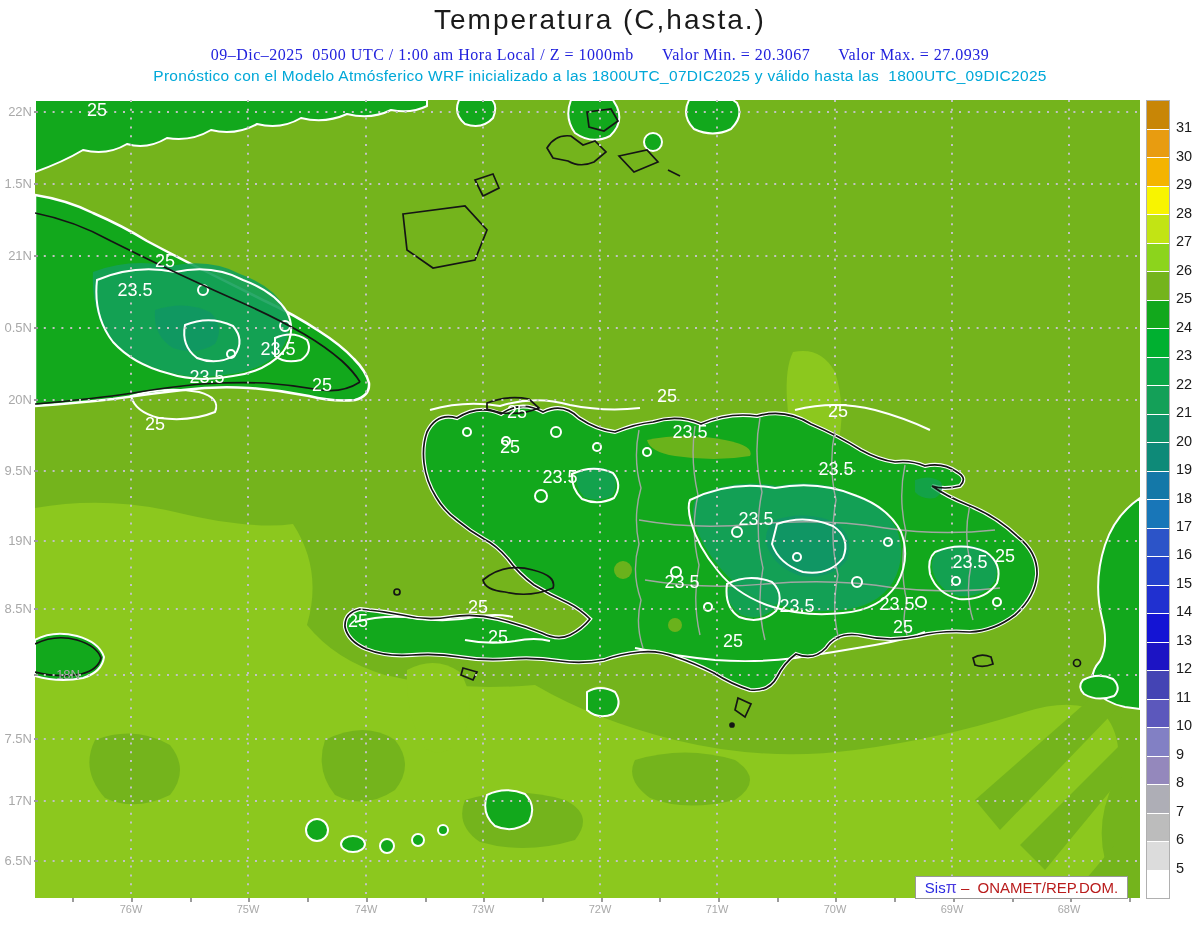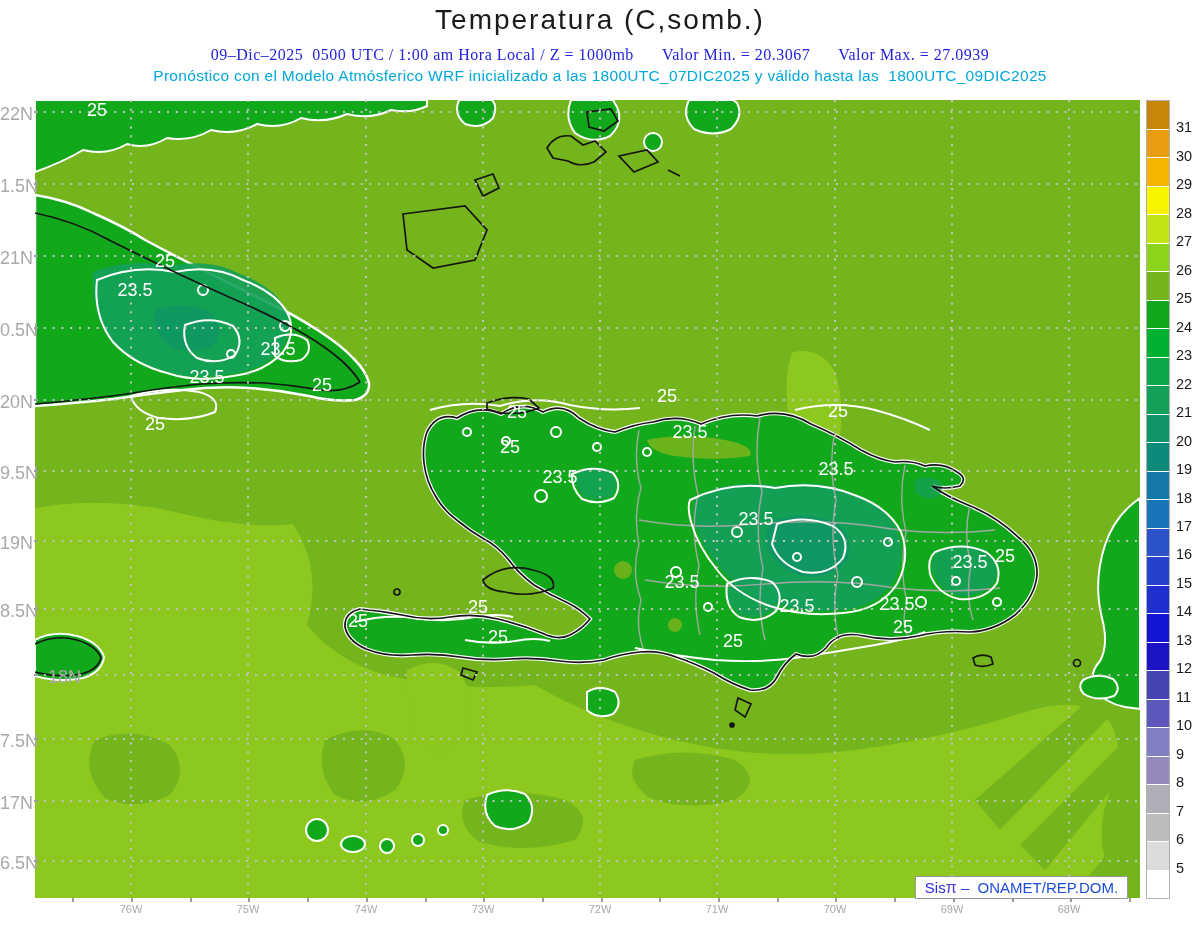--- a/index.html
+++ b/index.html
@@ -4,42 +4,42 @@
 <style>
   html,body{margin:0;padding:0;background:#fff;}
   body{width:1200px;height:927px;position:relative;overflow:hidden;
        font-family:"Liberation Sans", sans-serif;}
   .hdr{position:absolute;left:0;width:1200px;text-align:center;white-space:pre;}
   #title{top:4px;font-size:28px;letter-spacing:2px;color:var(--c-title);}
   #info-line{top:46px;font-size:16px;letter-spacing:.5px;color:var(--c-info);font-family:Liberation Serif, serif;}
   #info-line span{margin:0 14px;}
   #forecast-line{top:67px;font-size:15.5px;letter-spacing:.3px;color:var(--c-fcst);}
   #map-wrap{position:absolute;left:35px;top:100px;width:1105px;height:798px;}
-  .lat-lab{position:absolute;width:32px;text-align:right;font-size:18px;
+  .lat-lab{position:absolute;width:32px;text-align:right;font-size:13px;
            color:var(--c-axis);}
   .lon-lab{position:absolute;width:44px;text-align:center;font-size:11px;
            color:var(--c-axis);}
   .tick{position:absolute;background:var(--c-tick);}
   #colorbar{position:absolute;left:1146px;top:100px;width:22px;height:797px;
             border:1px solid #b0b0b0;display:flex;flex-direction:column;}
   #colorbar .cell{flex:1 1 0;border-bottom:1px solid #fff;}
   #colorbar .cell:last-child{border-bottom:none;}
   .cbar-lab{position:absolute;left:1176px;width:30px;font-size:14.5px;color:#1a1a1a;}
   #stamp{position:absolute;left:915px;top:876px;width:211px;height:21px;
          background:#fff;border:1px solid #999;text-align:center;
          font-size:15px;line-height:21px;white-space:pre;z-index:5;}
   #stamp .sis{color:#2a2ae0;}
   #stamp .pi{color:#4a3ae0;font-size:16px;}
-  #stamp .rest{color:#1d4ed8;}
+  #stamp .rest{color:#b91c1c;}
   svg text{font-family:"Liberation Sans", sans-serif;}
 </style>
 </head>
 <body>
 
-<div class="hdr" id="title">Temperatura (C,somb.)</div>
+<div class="hdr" id="title">Temperatura (C,hasta.)</div>
 <div class="hdr" id="info-line"><span>09–Dic–2025  0500 UTC / 1:00 am Hora Local / Z = 1000mb</span><span>Valor Min. = 20.3067</span><span>Valor Max. = 27.0939</span></div>
 <div class="hdr" id="forecast-line">Pronóstico con el Modelo Atmósferico WRF inicializado a las 1800UTC_07DIC2025 y válido hasta las  1800UTC_09DIC2025</div>
 
 <div id="map-wrap">
 <svg id="mapsvg" viewBox="0 0 1105 798" width="1105" height="798">
   <rect width="1105" height="798" fill="var(--sea)"></rect>
 
   <g fill="var(--sea_warm)" stroke="none">
     <path d="M0,408 Q70,396 140,412 Q215,430 258,424 Q288,470 272,525 Q300,560 350,575 Q420,592 500,585 Q560,620 640,640 Q730,662 820,650 Q910,638 990,612 Q1040,596 1070,615 Q1090,640 1080,680 Q1060,720 1070,760 L1060,798 L0,798 Z"></path>
     <path d="M758,252 Q786,246 800,272 Q812,310 802,348 Q792,376 772,368 Q754,340 752,300 Q750,268 758,252 Z"></path>

